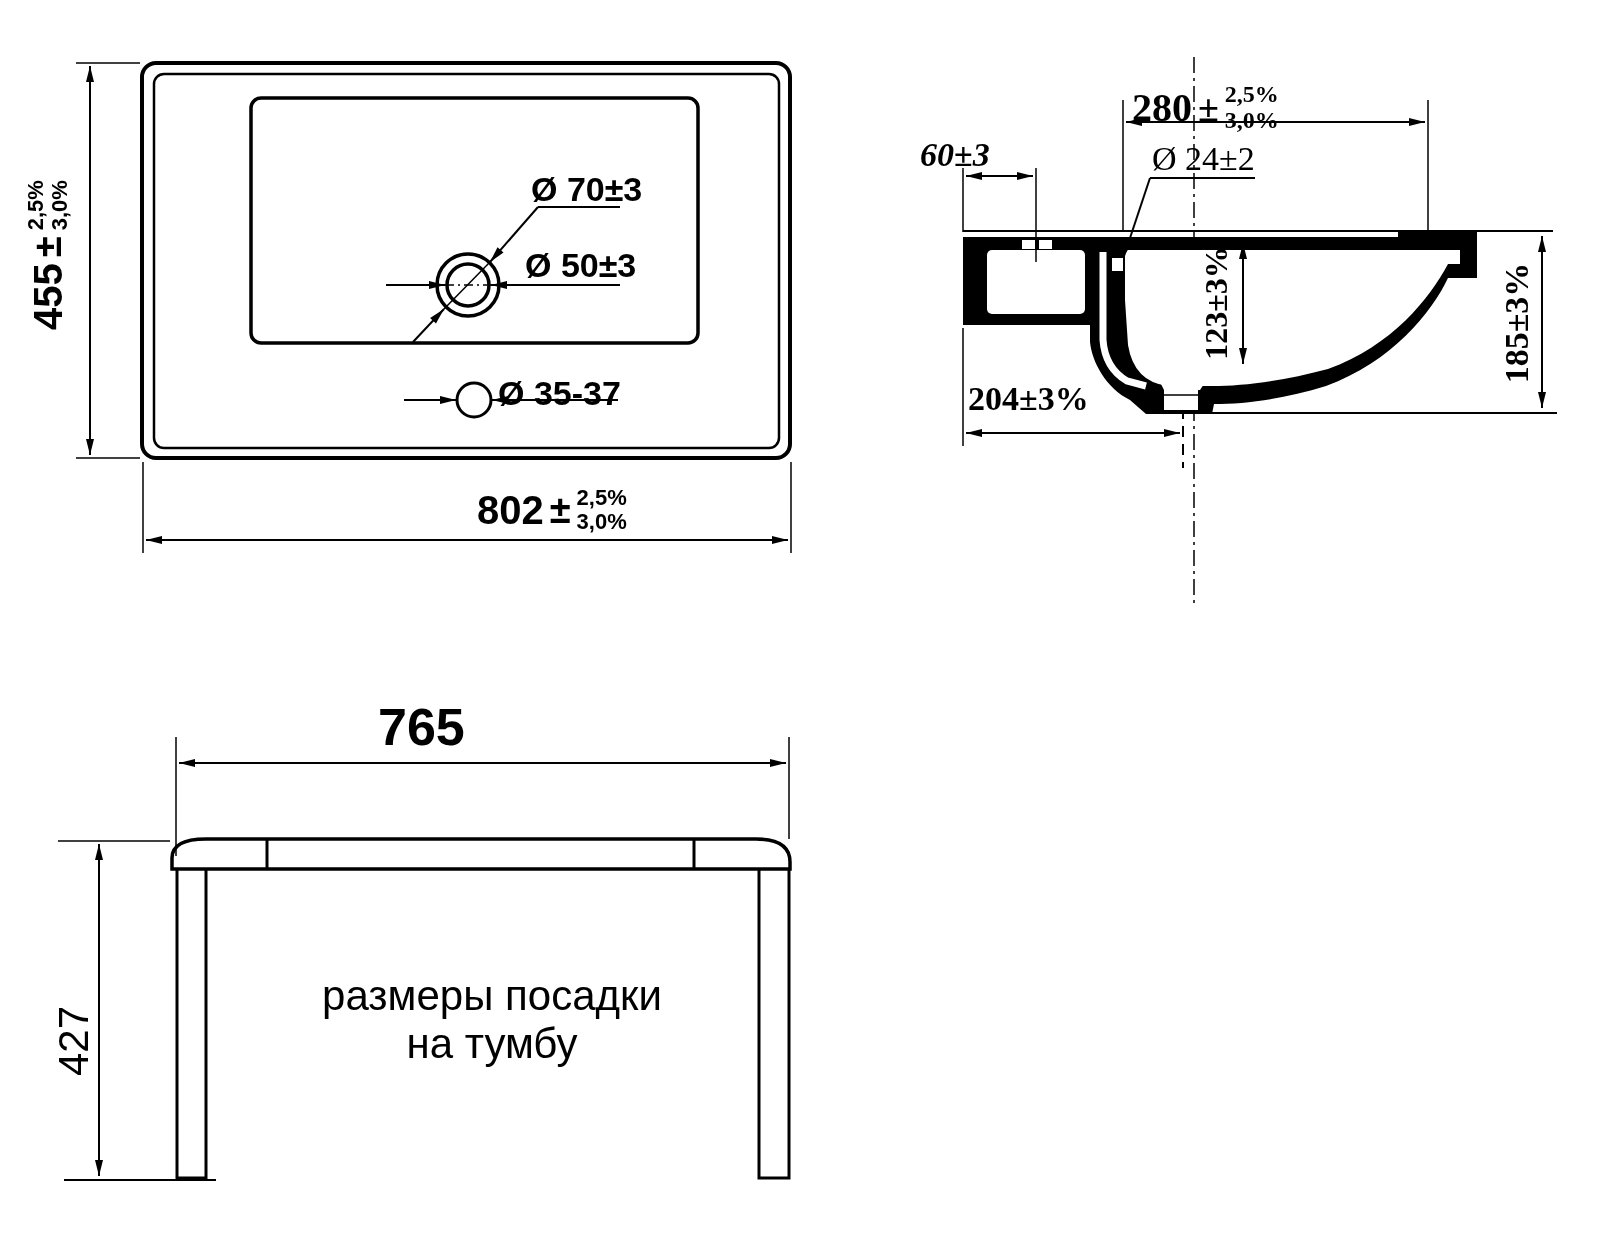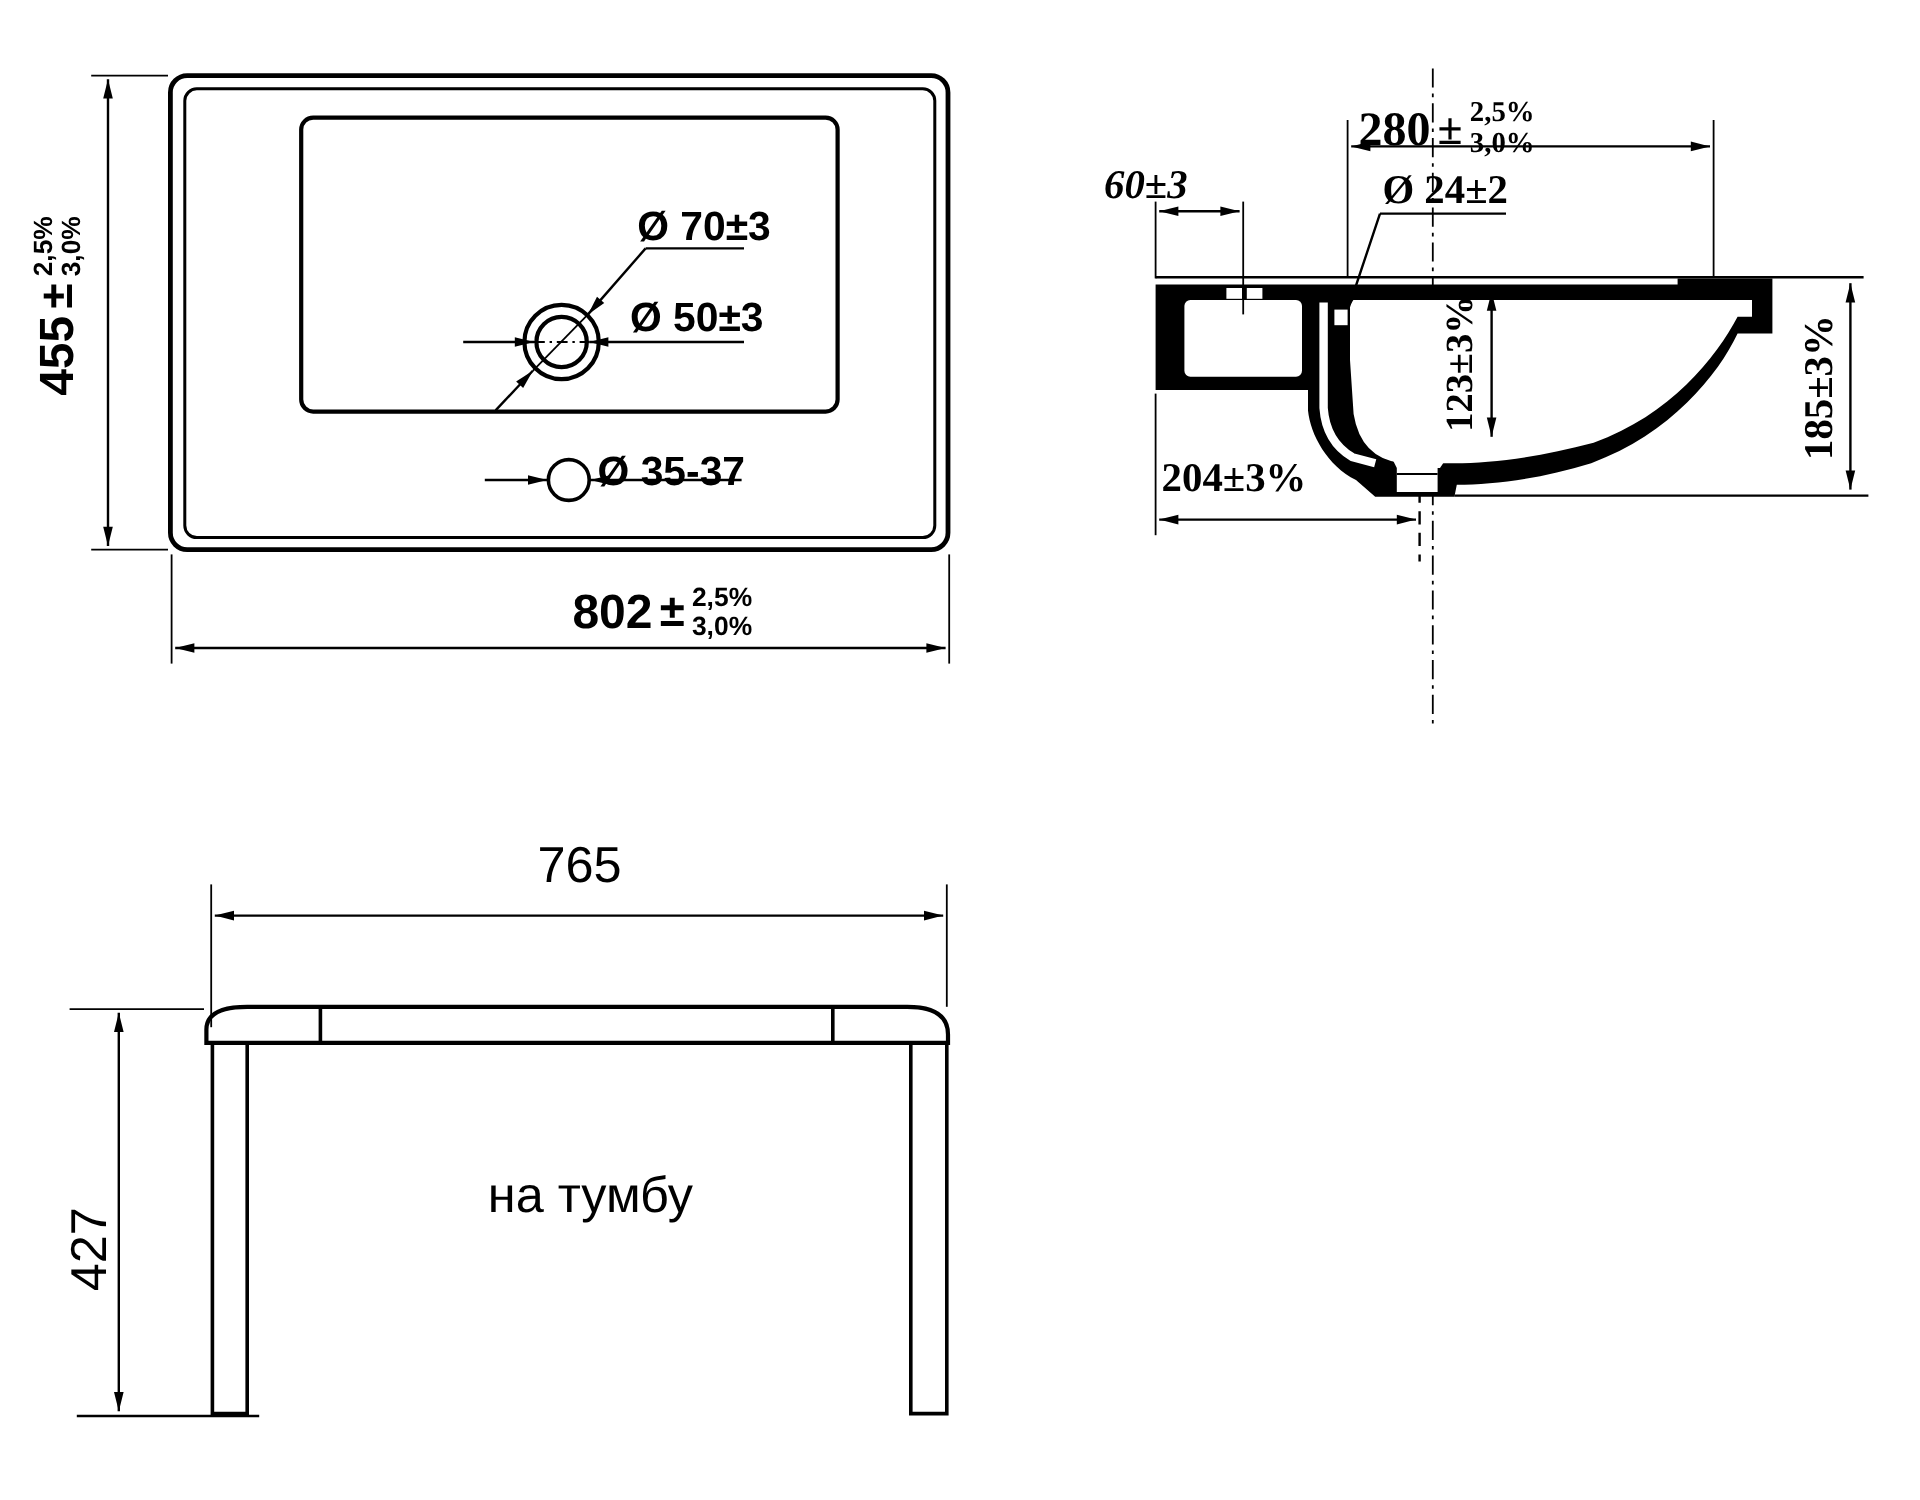--- a/index.html
+++ b/index.html
@@ -3,21 +3,21 @@
 <meta charset="utf-8">
 <style>
   html,body{margin:0;padding:0;background:#fff;}
   #stage{position:relative;width:1600px;height:1250px;background:#ffffff;overflow:hidden;
          font-family:"Liberation Sans","DejaVu Sans",sans-serif;color:#000;}
   #linework{position:absolute;left:0;top:0;}
   .lbl{position:absolute;white-space:nowrap;color:#000;}
   .sans-b{font-family:"Liberation Sans","DejaVu Sans",sans-serif;font-weight:bold;}
   .sans-r{font-family:"Liberation Sans","DejaVu Sans",sans-serif;font-weight:normal;}
   .serif-b{font-family:"Liberation Serif","DejaVu Serif",serif;font-weight:bold;}
-  .serif-r{font-family:"Liberation Serif","DejaVu Serif",serif;font-weight:bold;}
+  .serif-r{font-family:"Liberation Serif","DejaVu Serif",serif;font-weight:normal;}
   .rot{transform:rotate(-90deg);transform-origin:center center;text-align:center;}
   .dimwrap{display:inline-flex;align-items:center;gap:6px;}
   .num{font-size:40px;line-height:1;}
   .pm{font-size:38px;line-height:1;}
   .stack{display:inline-flex;flex-direction:column;font-size:22px;line-height:1.08;text-align:left;}
   .mid{font-size:34px;line-height:1;}
   .caption{font-size:42px;line-height:1.15;text-align:center;}
 </style>
 </head>
 <body>
@@ -173,21 +173,22 @@
   <div class="lbl serif-b mid" style="left:920px;top:138px;font-style:italic;">60±3</div>
 
   <div class="lbl serif-r mid" style="left:1152px;top:142px;">Ø 24±2</div>
 
   <div class="lbl rot serif-b" style="left:1141px;top:285px;width:150px;height:36px;font-size:32px;">123±3%</div>
 
   <div class="lbl rot serif-b" style="left:1432px;top:304px;width:170px;height:38px;font-size:34px;">185±3%</div>
 
   <div class="lbl serif-b mid" style="left:968px;top:382px;">204±3%</div>
 
-  <div class="lbl sans-r" style="left:378px;top:697px;width:140px;text-align:right;font-size:42px;">765</div>
+  <div class="lbl sans-r" style="left:378px;top:697px;width:140px;text-align:left;font-size:52px;font-weight:bold;">765</div>
 
   <div class="lbl rot sans-r" style="left:8px;top:1018px;width:130px;height:46px;font-size:42px;">427</div>
 
   <div class="lbl caption sans-r" style="left:292px;top:972px;width:400px;">
+    <div>размеры посадки</div>
     <div>на тумбу</div>
   </div>
 
 </div>
 
 </body></html>

